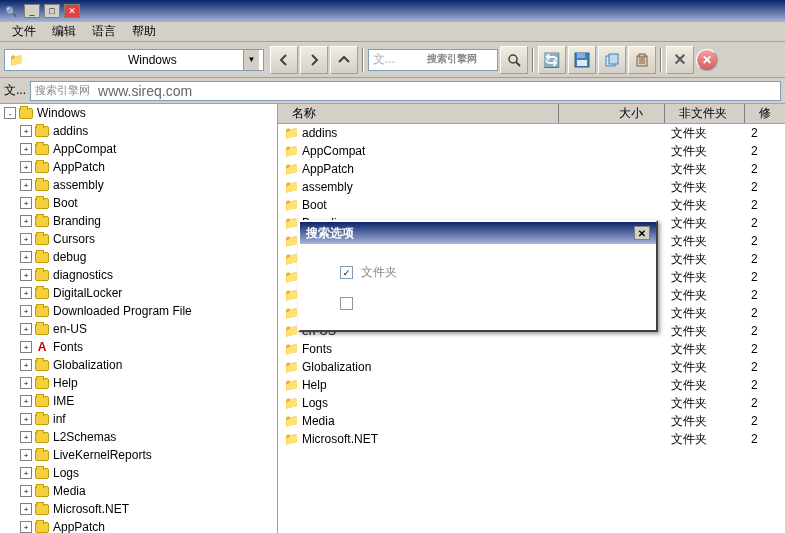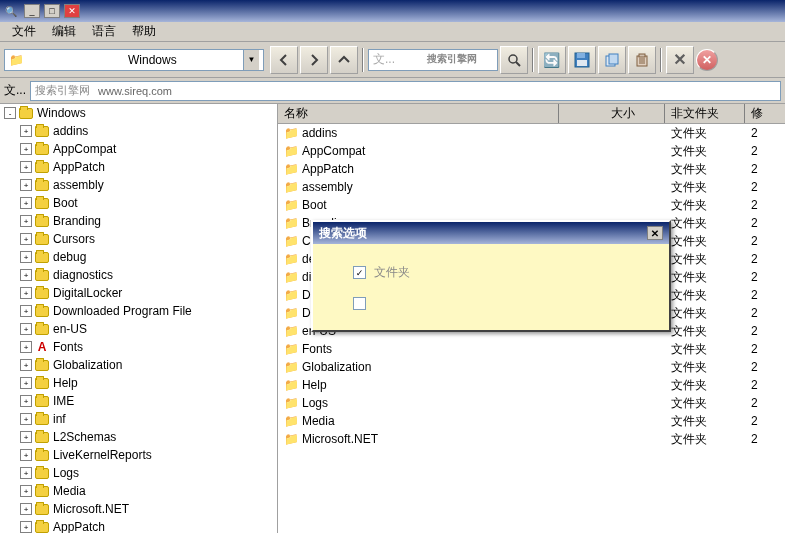--- a/index.html
+++ b/index.html
@@ -199,21 +199,21 @@
     
     .file-header {
       background: #d4d0c8;
       display: flex;
       border-bottom: 1px solid #a0a0a0;
       height: 20px;
     }
     .file-header-col {
       display: flex;
       align-items: center;
-      padding: 0 6px;
+      padding: 0 14px;
       border-right: 1px solid #808080;
       font-size: 12px;
       cursor: pointer;
       white-space: nowrap;
       font-family: Liberation Serif, serif;
     }
     .file-header-col:last-child { border-right: none; }
     .col-name { flex: 1; min-width: 200px; }
     .col-size { width: 60px; margin-left: 46px; }
     .col-type { width: 80px; }
@@ -251,23 +251,23 @@
     
     .dialog-overlay {
       position: fixed;
       top: 0; left: 0; right: 0; bottom: 0;
       z-index: 100;
       pointer-events: none;
     }
     .dialog {
       position: absolute;
       top: 220px;
-      left: 311px;
+      left: 298px;
       width: 360px;
-      background: #fef9c3;
+      background: #ffffff;
       border: 2px solid #ffffff;
       border-bottom-color: #404040;
       border-right-color: #404040;
       box-shadow: 2px 2px 4px rgba(0,0,0,0.4);
       pointer-events: all;
     }
     .dialog-title {
       background: linear-gradient(to bottom, #0a246a, #a6b5da);
       color: white;
       height: 22px;
@@ -443,21 +443,21 @@
   </div>
   <div class="toolbar-sep"></div>
   <div class="toolbar-btn" style="color:#606060;font-size:16px;font-weight:bold;">✕</div>
   <div class="toolbar-btn" style="background:linear-gradient(to bottom,#f0a0a0,#d06060);border-radius:50%;width:22px;height:22px;font-size:12px;font-weight:bold;color:white;">✕</div>
 </div>
 
 <div class="right-addr-bar">
   <span style="font-size:12px;">文...</span>
   <div class="addr-input">
     <span style="color:#888;font-size:11px;">搜索引擎网</span>
-    <span style="margin-left:8px;color:#666;font-size:11px;">www.sireq.com</span>
+    <span style="margin-left:8px;color:#666;font-size:14px;">www.sireq.com</span>
   </div>
 </div>
 
 <div class="main-area">
 
   <div class="tree-panel">
     <div class="tree-scroll">
 
       <div class="tree-item" style="padding-left:4px;">
         <div class="tree-expand">-</div>

